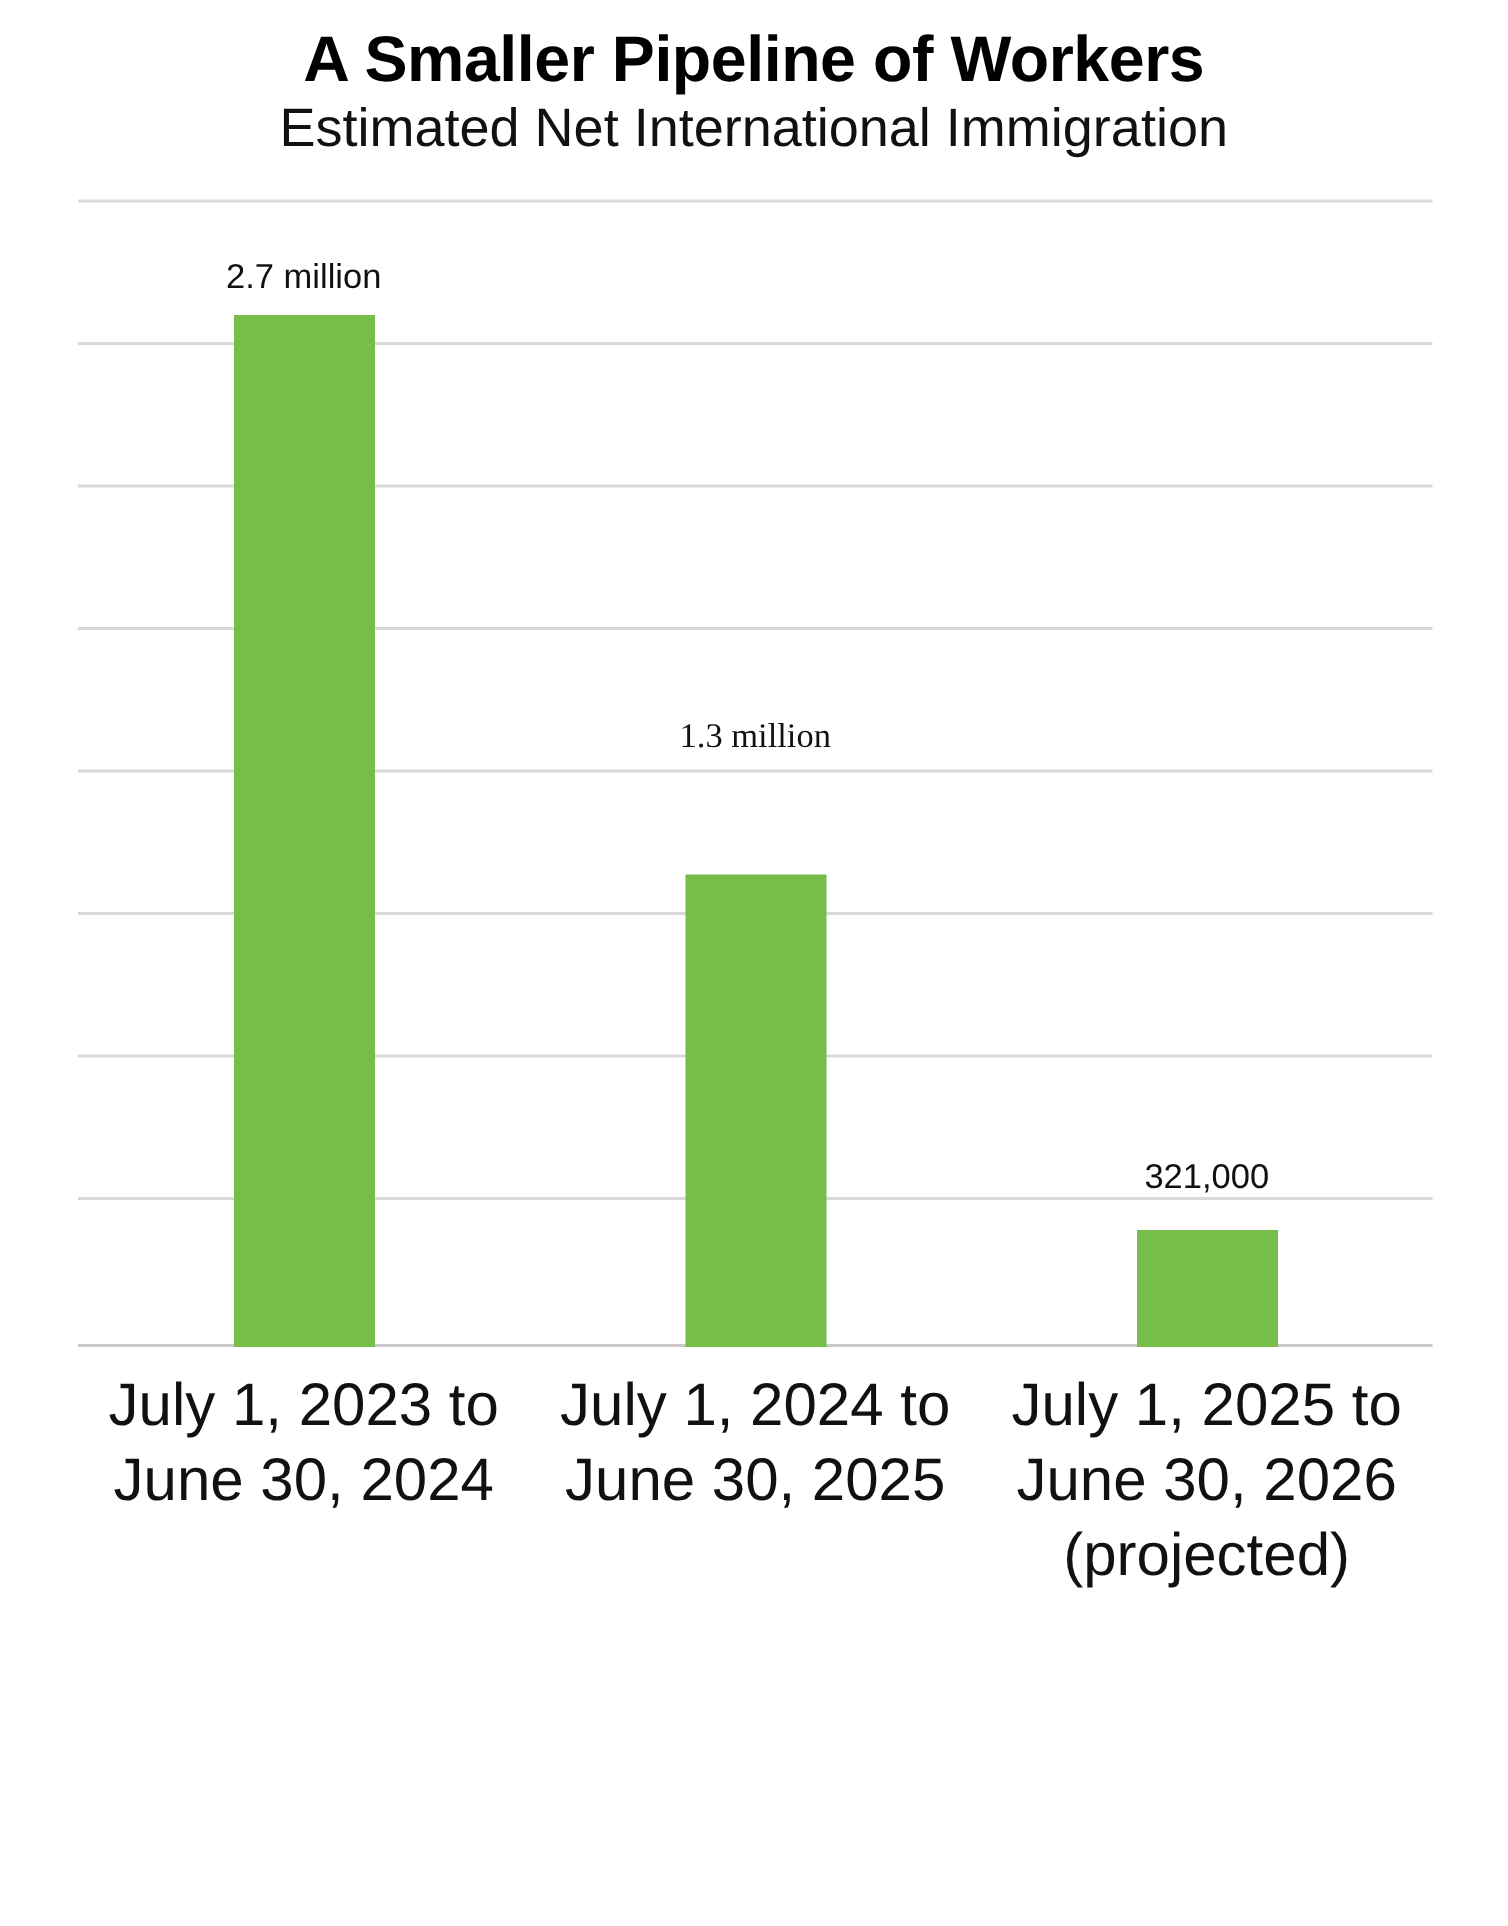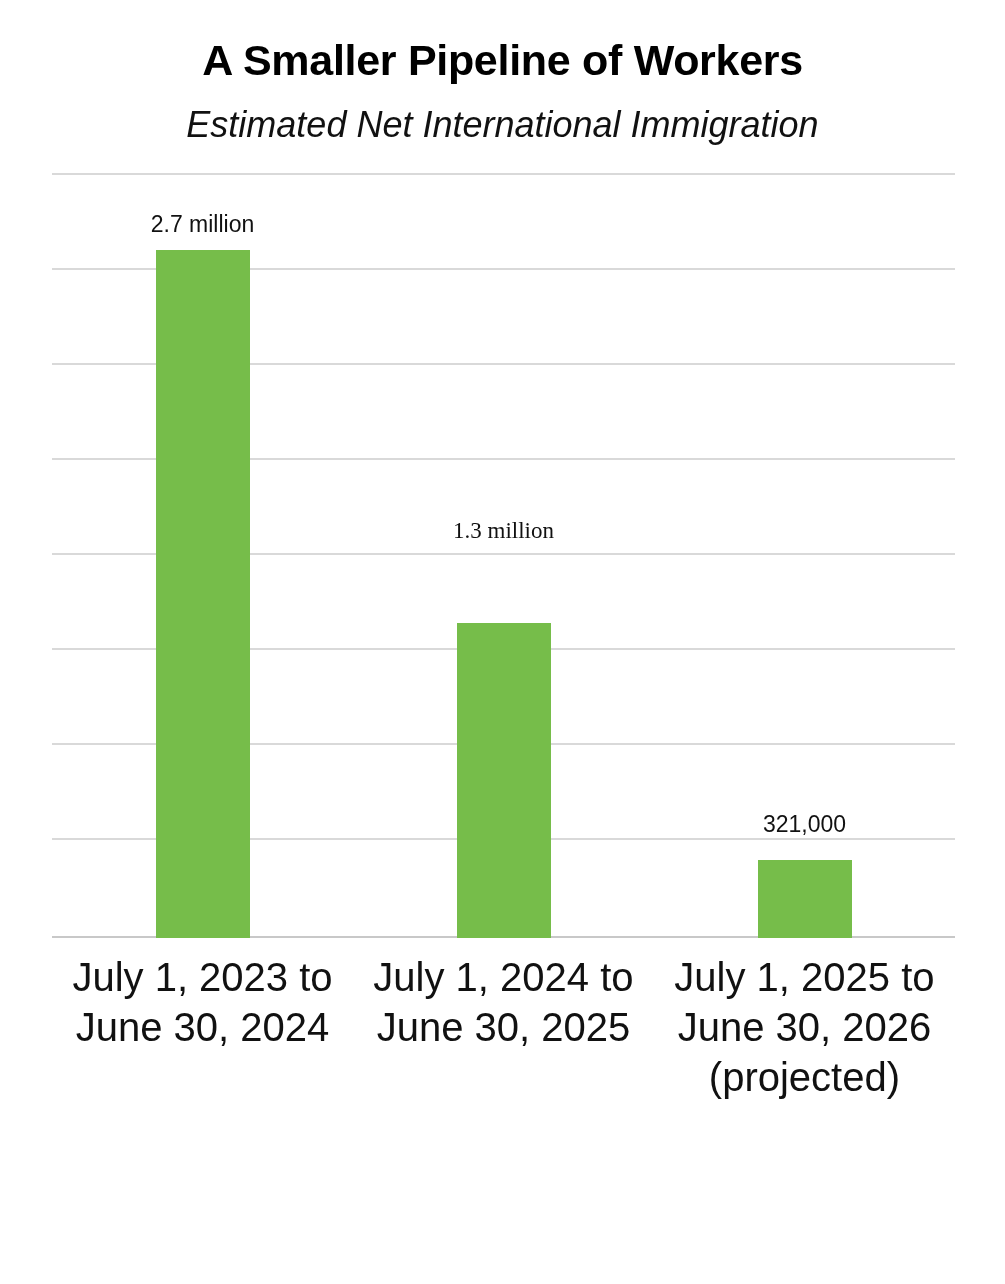--- a/index.html
+++ b/index.html
@@ -16,37 +16,36 @@
   }
   .figure {
     position: relative;
     width: 1005px;
     height: 1284px;
     box-sizing: border-box;
   }
 
   
   .titles {
-    padding-top: 36px;
+    padding-top: 16px;
     text-align: center;
   }
   .chart-title {
     font-size: 43px;
     font-weight: bold;
     line-height: 1.12;
     letter-spacing: -0.3px;
     margin: 0 auto;
     max-width: 640px;
     color: #000000;
   }
   .chart-subtitle {
     font-size: 36px;
-    font-style: italic;
     line-height: 1.18;
-    margin: 20px auto 0 auto;
+    margin: 0 auto 0 auto;
     max-width: 680px;
     color: #111111;
   }
 
   
   .plot-wrap {
     position: relative;
     margin-top: 26px;
     margin-left: 52px;
     margin-right: 50px;

